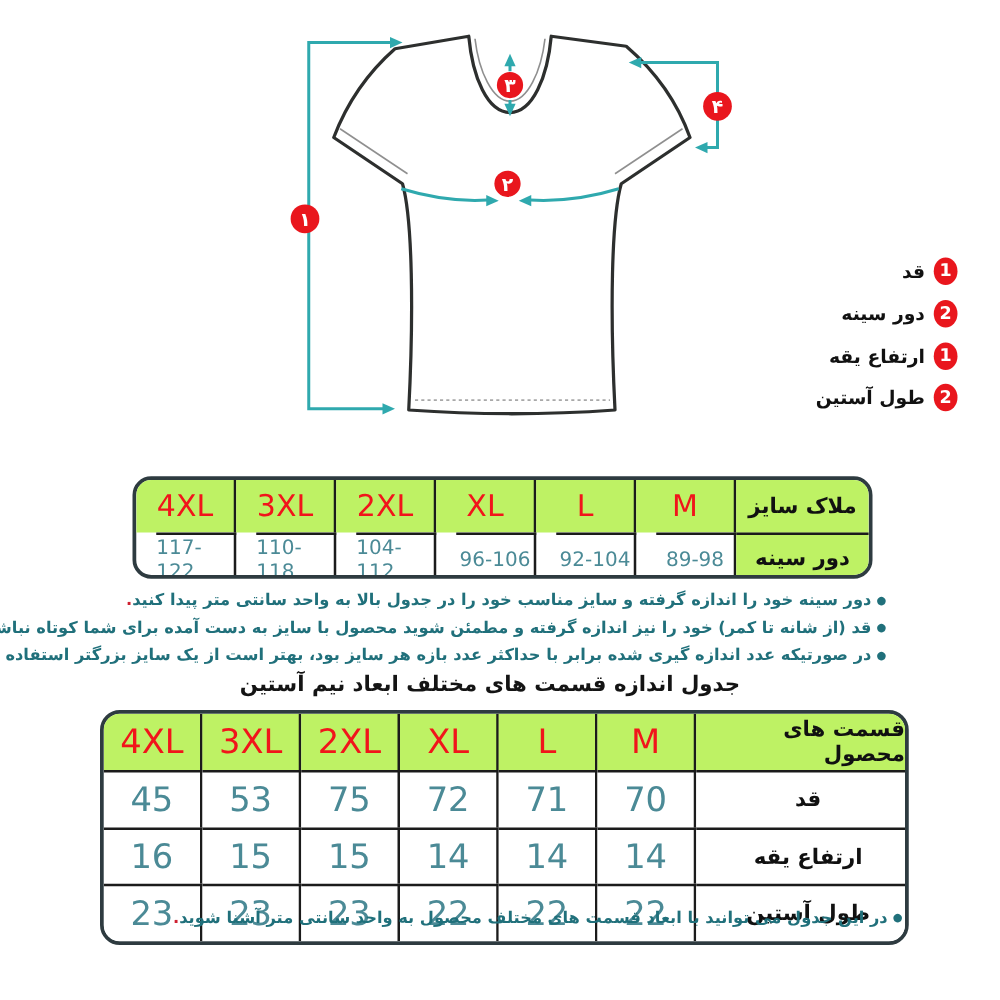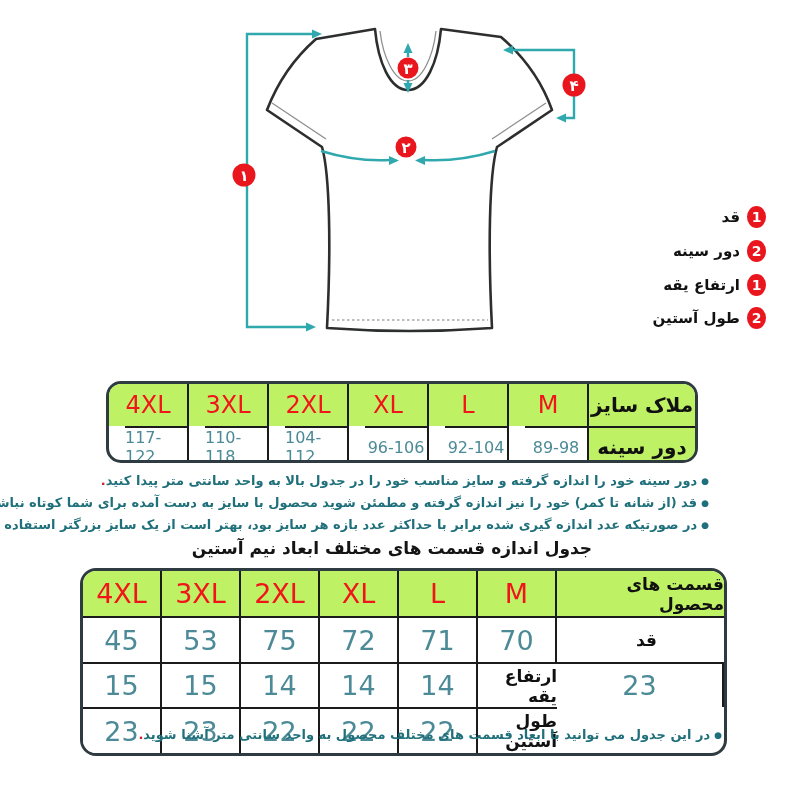--- a/index.html
+++ b/index.html
@@ -30,21 +30,21 @@
   .t2{left:80px;top:568px;width:647px;height:188px;border-radius:16px;
       grid-template-columns:repeat(6,79px) 1fr;grid-template-rows:45px 46px 45px 1fr;}
   .cell{display:flex;align-items:center;justify-content:center;background:#fff;}
   .br{border-right:2px solid #1b1b1b;}
   .bt{border-top:2px solid #1b1b1b;}
   .hd{background:#bef264;}
   .sz{color:#f1151b;font-size:24px;letter-spacing:0px;}
   .sz2{color:#f1151b;font-size:27px;}
   .val{color:#4b8a96;font-size:16px;direction:ltr;margin-left:16px;}
   .val2{color:#4b8a96;font-size:27px;direction:ltr;}
-  .lbl{color:#111;font-size:20px;font-weight:bold;direction:rtl;}
+  .lbl{color:#111;font-size:17px;font-weight:bold;direction:rtl;}
   .lbl2{color:#111;font-size:17px;font-weight:bold;direction:rtl;padding-left:12px;}
 
   
   .notes{position:absolute;top:470px;right:91px;direction:rtl;text-align:right;
          color:#20707b;font-weight:bold;font-size:13px;line-height:21px;white-space:nowrap;}
   .bdot{font-size:9px;margin-left:4px;vertical-align:1px;}
   .prd{color:#cf2030;}
   .footnote{position:absolute;top:724px;right:78px;direction:rtl;text-align:right;
             color:#20707b;font-weight:bold;font-size:13px;line-height:21px;white-space:nowrap;}
 </style>
@@ -169,20 +169,21 @@
     <div class="cell hd lbl2">قسمت های محصول</div>
 
     <div class="cell val2 br bt">45</div>
     <div class="cell val2 br bt">53</div>
     <div class="cell val2 br bt">75</div>
     <div class="cell val2 br bt">72</div>
     <div class="cell val2 br bt">71</div>
     <div class="cell val2 br bt">70</div>
     <div class="cell lbl2 bt">قد</div>
 
+    <div class="cell val2 br bt">16</div>
     <div class="cell val2 br bt">15</div>
     <div class="cell val2 br bt">15</div>
     <div class="cell val2 br bt">14</div>
     <div class="cell val2 br bt">14</div>
     <div class="cell val2 br bt">14</div>
     <div class="cell lbl2 bt">ارتفاع یقه</div>
 
     <div class="cell val2 br bt">23</div>
     <div class="cell val2 br bt">23</div>
     <div class="cell val2 br bt">23</div>

